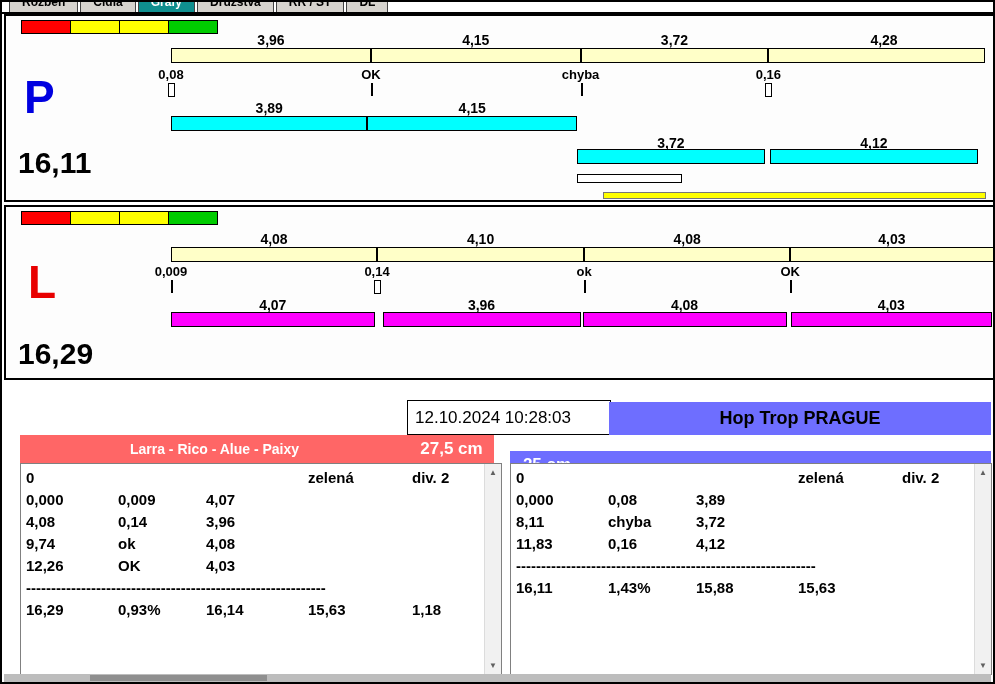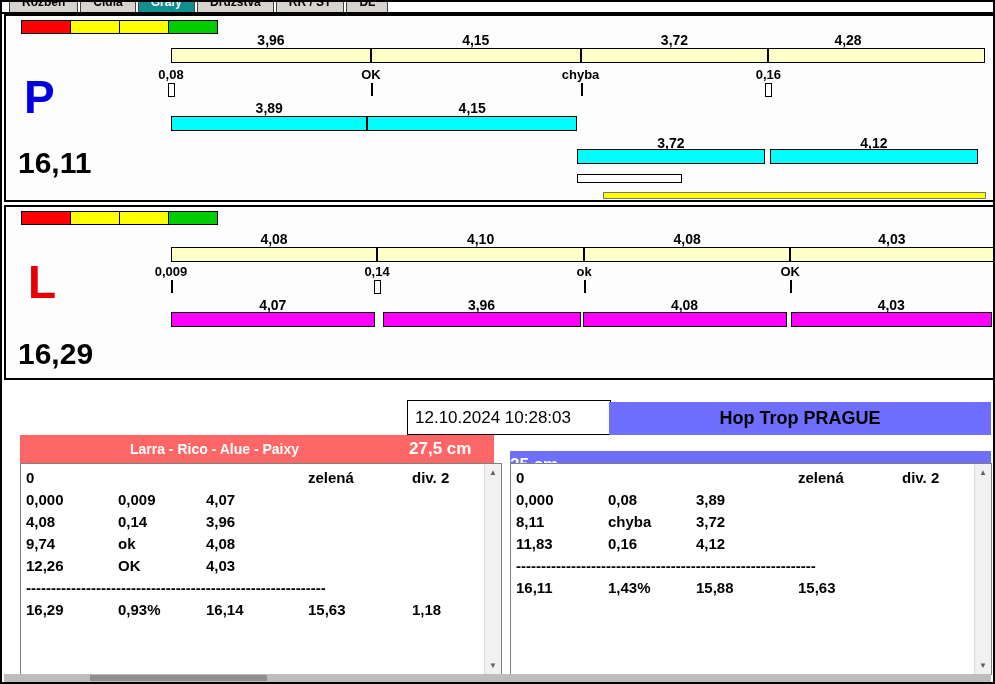--- a/index.html
+++ b/index.html
@@ -30,21 +30,21 @@
   .tname{position:absolute;top:22px;height:33px;line-height:33px;text-align:center;font-size:18px;font-weight:bold;color:#000}
   .tname.l{left:16px;width:389px}
   .tname.r{left:605px;width:382px}
   .tstamp{position:absolute;left:403px;top:20px;width:204px;height:35px;line-height:33px;background:#fff;border:1px solid #000;font-size:17px;padding-left:7px;color:#000}
   .tband{position:absolute;top:55px;height:28px}
   .tband.l{left:16px;width:474px}
   .tband.r{left:506px;width:481px}
   .players{position:absolute;top:0;height:28px;line-height:28px;color:#fff;font-weight:bold;font-size:14px;text-align:center}
   .tband.l .players{left:0;width:389px}
   .tband.r .players{left:74px;width:407px}
-  .distance{position:absolute;top:0;height:28px;line-height:28px;color:#fff;font-weight:bold;font-size:17px;text-align:left}
+  .distance{position:absolute;top:0;height:28px;line-height:28px;color:#fff;font-weight:bold;font-size:17px;text-align:center}
   .tband.l .distance{left:389px;width:85px}
   .tband.r .distance{left:0;width:74px}
   .databox{position:absolute;top:83px;width:482px;height:212px;background:#fff;border:1px solid #808080}
   .databox.l{left:16px}
   .databox.r{left:506px}
   .tarea{position:absolute;left:5px;top:5px;right:18px;bottom:2px;overflow:hidden}
   .trow{height:22px;white-space:nowrap}
   .tcell{display:inline-block;font-weight:bold;font-size:15px;color:#000}
   .c0{width:92px}.c1{width:88px}.c2{width:102px}.c3{width:104px}.c4{width:64px}
   .tdivider{height:22px;line-height:18px;font-weight:bold;font-size:15px;width:300px;overflow:hidden;white-space:nowrap}
@@ -75,21 +75,21 @@
         <div class="" style="background: rgb(255, 255, 0);"></div>
         <div class="" style="background: rgb(0, 204, 0);"></div>
       </div>
     <div class="layer">
         <div class="bar-label" style="left: 224.99px; top: 16px;">3,96</div>
         <div class="bar-seg" style="left: 165px; top: 32px; width: 199.98px; background: rgb(255, 255, 200);"></div>
         <div class="bar-label" style="left: 429.767px; top: 16px;">4,15</div>
         <div class="bar-seg" style="left: 364.98px; top: 32px; width: 209.575px; background: rgb(255, 255, 200);"></div>
         <div class="bar-label" style="left: 628.485px; top: 16px;">3,72</div>
         <div class="bar-seg" style="left: 574.555px; top: 32px; width: 187.86px; background: rgb(255, 255, 200);"></div>
-        <div class="bar-label" style="left: 802px; top: 16px;">4,28</div>
+        <div class="bar-label" style="left: 838px; top: 16px;">4,28</div>
         <div class="bar-seg" style="left: 762.415px; top: 32px; width: 216.14px; background: rgb(255, 255, 200);"></div>
       </div>
     <div class="layer">
         <div class="marker-label" style="left: 125px; top: 51px;">0,08</div>
         <div class="marker-box" style="left: 162px; top: 67px;"></div>
         <div class="marker-label" style="left: 324.98px; top: 51px;">OK</div>
         <div class="marker-line" style="left: 364.98px; top: 67px;"></div>
         <div class="marker-label" style="left: 534.555px; top: 51px;">chyba</div>
         <div class="marker-line" style="left: 574.555px; top: 67px;"></div>
         <div class="marker-label" style="left: 722.415px; top: 51px;">0,16</div>

